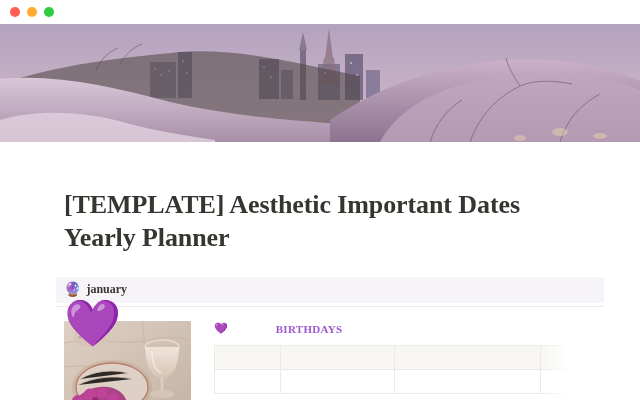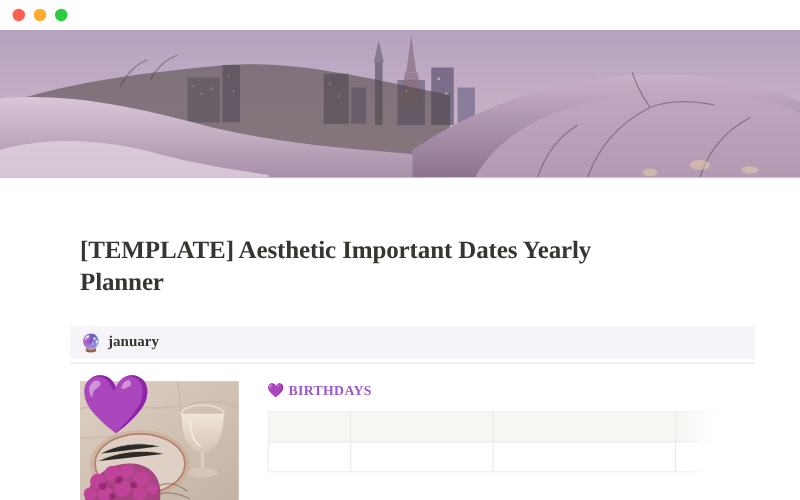--- a/index.html
+++ b/index.html
@@ -54,21 +54,21 @@
   .page-body {
     position: relative;
     width: 640px;
     background: #ffffff;
     padding: 0 40px 0 64px;
   }
 
   .page-title {
     margin-top: 46px;
     font-family: "Liberation Serif", serif;
-    font-size: 20px;
+    font-size: 26px;
     font-weight: 700;
     line-height: 1.28;
     color: #37352f;
     letter-spacing: -0.1px;
     max-width: 480px;
   }
 
   
   .section-heading-band {
     margin-top: 22px;
@@ -124,20 +124,21 @@
     gap: 3px;
     margin-bottom: 10px;
   }
   .table-title-emoji { font-size: 11px; line-height: 1; }
   .table-title-text {
     font-family: "Liberation Serif", serif;
     font-size: 11px;
     font-weight: 700;
     letter-spacing: 0.3px;
     color: #9b59d0;
+    margin-left: 45px;
   }
 
   .table-scroll {
     position: relative;
     width: 360px;
     overflow: hidden;
   }
   table.dates-table {
     border-collapse: collapse;
     table-layout: fixed;

